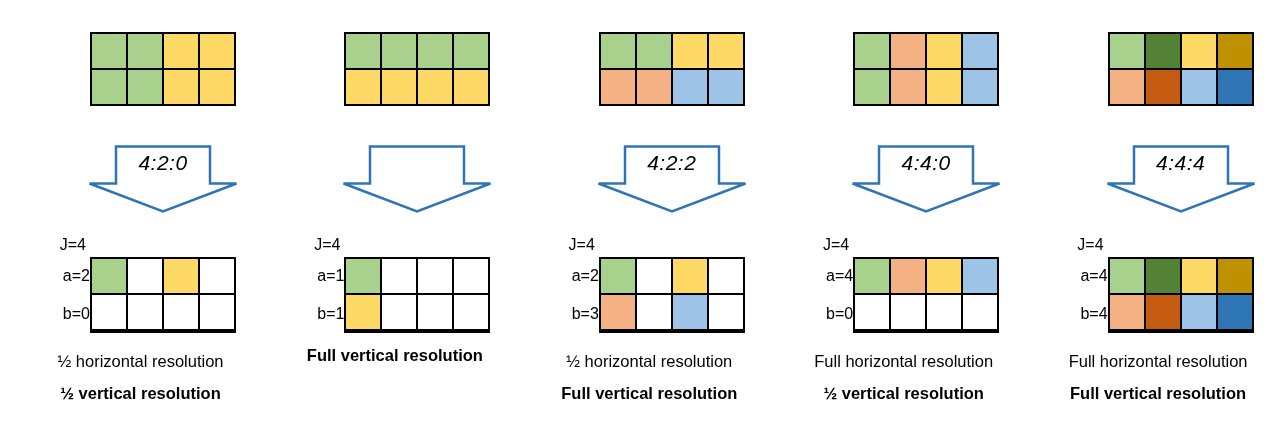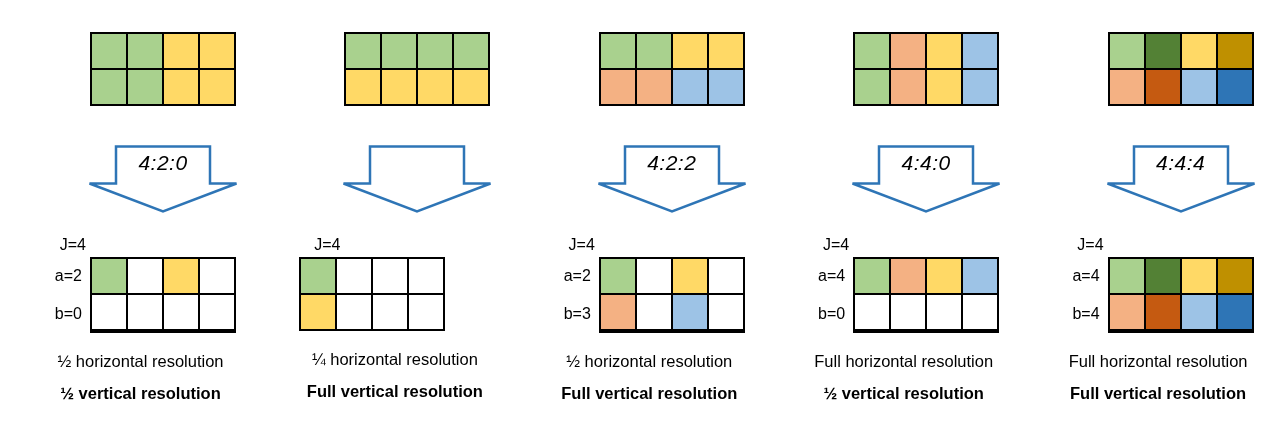--- a/index.html
+++ b/index.html
@@ -76,21 +76,20 @@
   .row-labels {
     width: 45px;
     display: flex;
     flex-direction: column;
   }
   .row-label {
     height: 38px;
     display: flex;
     align-items: center;
     justify-content: flex-end;
-    padding-right: 8px;
     box-sizing: border-box;
     font-size: 16px;
   }
   
   .res-text {
     width: 100%;
     text-align: center;
     white-space: nowrap;
     font-size: 16.5px;
   }
@@ -154,32 +153,35 @@
           <div class="cell" style="background: rgb(255, 217, 102);"></div>
           <div class="cell" style="background: rgb(255, 217, 102);"></div>
         </div>
       <div class="arrow-wrap">
         <svg viewBox="0 0 150 68">
           <polygon class="arrow-shape" points="28,1.5 122,1.5 122,38.5 148.5,38.5 75,66.5 1.5,38.5 28,38.5" fill="#ffffff" stroke="#2e75b6" stroke-width="2.5"></polygon>
         </svg>
       </div>
       <div class="j-row">J=4</div>
       <div class="bottom-row">
-        <div class="grid" style="background: rgb(0, 0, 0); border-color: rgb(0, 0, 0);">
-            <div class="cell" style="background: rgb(169, 209, 142);"></div>
-            <div class="cell" style="background: rgb(255, 255, 255);"></div>
-            <div class="cell" style="background: rgb(255, 255, 255);"></div>
-            <div class="cell" style="background: rgb(255, 255, 255);"></div>
-            <div class="cell" style="background: rgb(255, 217, 102);"></div>
-            <div class="cell" style="background: rgb(255, 255, 255);"></div>
-            <div class="cell" style="background: rgb(255, 255, 255);"></div>
-            <div class="cell" style="background: rgb(255, 255, 255);"></div>
-          </div>
-      </div>
-      <div class="res-text first">¼ horizontal resolution</div>
+        <div class="row-labels">
+          <div class="row-label">a=1</div>
+          <div class="row-label">b=1</div>
+        </div>
+        <div class="grid" style="background: rgb(0, 0, 0); border-color: rgb(0, 0, 0);">
+            <div class="cell" style="background: rgb(169, 209, 142);"></div>
+            <div class="cell" style="background: rgb(255, 255, 255);"></div>
+            <div class="cell" style="background: rgb(255, 255, 255);"></div>
+            <div class="cell" style="background: rgb(255, 255, 255);"></div>
+            <div class="cell" style="background: rgb(255, 217, 102);"></div>
+            <div class="cell" style="background: rgb(255, 255, 255);"></div>
+            <div class="cell" style="background: rgb(255, 255, 255);"></div>
+            <div class="cell" style="background: rgb(255, 255, 255);"></div>
+          </div>
+      </div>
       <div class="res-text second">Full vertical resolution</div>
     </div>
   </div>
 
   <div class="column">
     <div class="content">
       <div class="grid top-grid" style="background: rgb(0, 0, 0); border-color: rgb(0, 0, 0);">
           <div class="cell" style="background: rgb(169, 209, 142);"></div>
           <div class="cell" style="background: rgb(169, 209, 142);"></div>
           <div class="cell" style="background: rgb(255, 217, 102);"></div>

